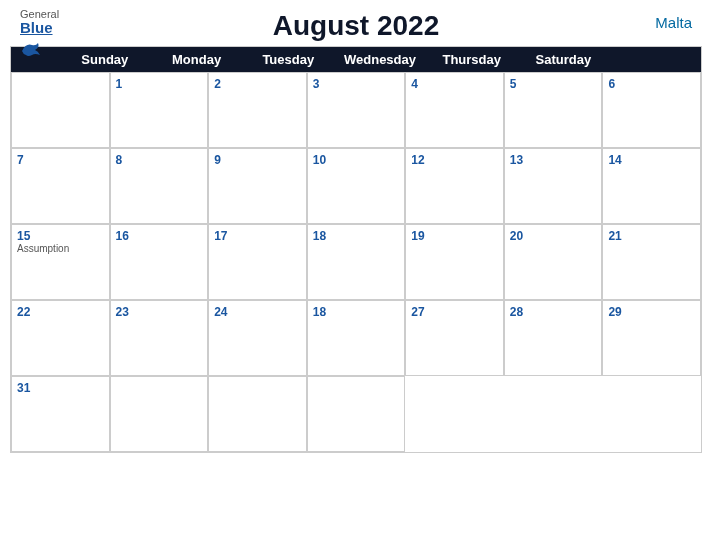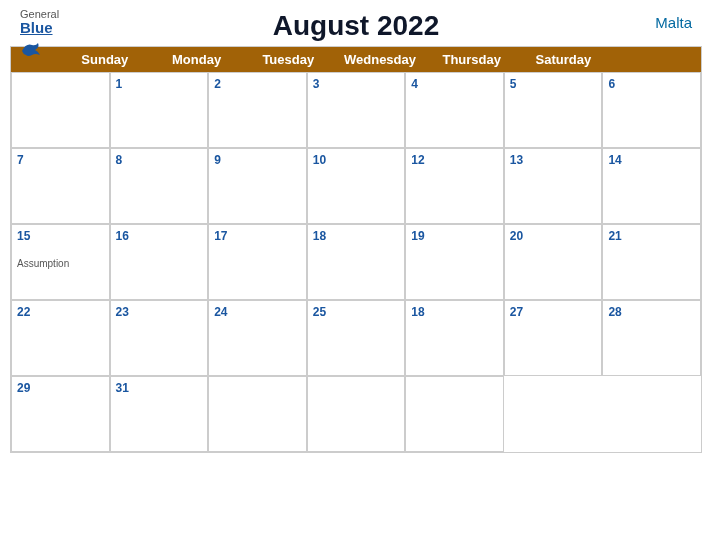--- a/index.html
+++ b/index.html
@@ -55,21 +55,21 @@
       color: #0369a1;
     }
     .calendar-wrap {
       width: 692px;
       border: 1px solid #ccc;
       margin: 0 10px;
     }
     .day-headers {
       display: grid;
       grid-template-columns: repeat(7, 1fr);
-      background: #a16207;
+      background: #0f172a;
       padding-left: 48px;
     }
     .day-header {
       color: #fff;
       text-align: center;
       font-size: 13px;
       font-weight: bold;
       padding: 5px 2px;
     }
     .calendar-grid {
@@ -90,21 +90,21 @@
     }
     .date-num {
       font-size: 12px;
       font-weight: bold;
       color: #1a56a0;
       display: block;
     }
     .holiday-label {
       font-size: 10px;
       color: #555;
-      margin-top: 15px;
+      margin-top: 0;
       display: block;
     }
     .logo-container {
       display: flex;
       align-items: flex-start;
       gap: 2px;
     }
     .logo-text-block {
       display: flex;
       flex-direction: column;
@@ -205,23 +205,20 @@
       <div class="cal-cell">
         <span class="date-num">22</span>
       </div>
       <div class="cal-cell">
         <span class="date-num">23</span>
       </div>
       <div class="cal-cell">
         <span class="date-num">24</span>
       </div>
       <div class="cal-cell">
-        <span class="date-num">25</span>
-      </div>
-      <div class="cal-cell">
         <span class="date-num">18</span>
       </div>
       <div class="cal-cell">
         <span class="date-num">27</span>
       </div>
       <div class="cal-cell">
         <span class="date-num">28</span>
       </div>
       <div class="cal-cell">
         <span class="date-num">29</span>

